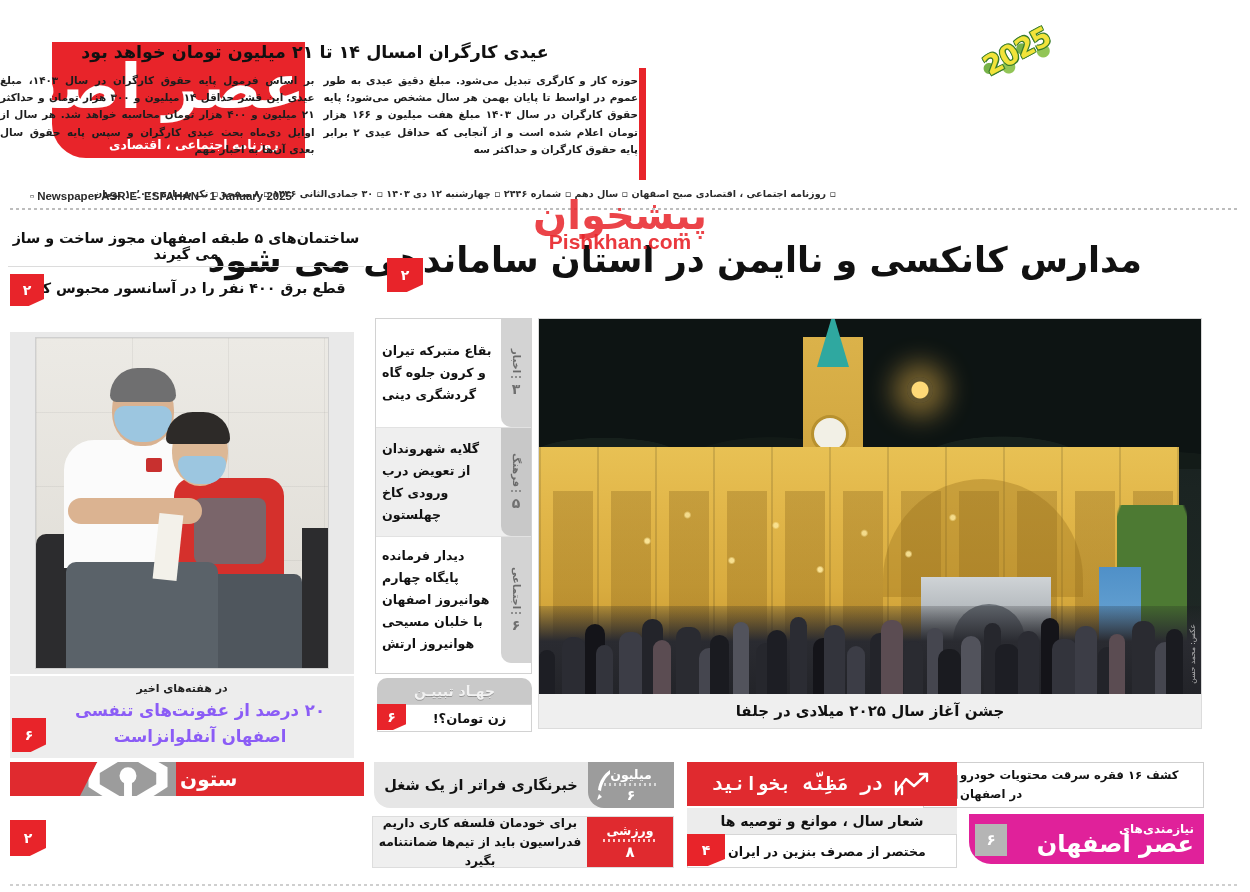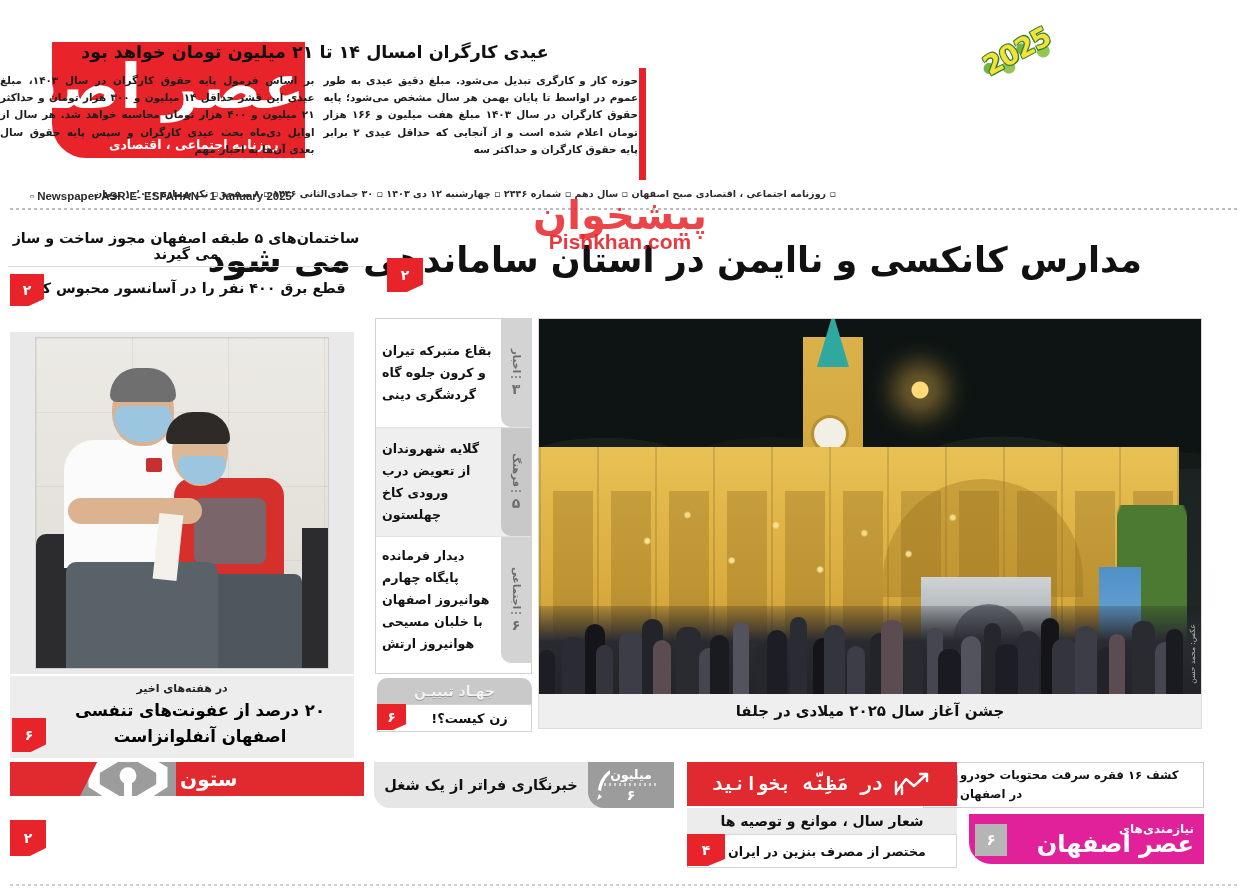--- a/index.html
+++ b/index.html
@@ -288,21 +288,21 @@
 
   .right-cap{
     position:absolute;right:896px;left:10px;top:676px;height:82px;background:#ededed;
   }
   .right-cap-kicker{
     position:absolute;right:0;left:0;top:6px;text-align:center;
     font-size:11px;font-weight:bold;color:#222;
   }
   .right-cap-title{
     position:absolute;right:6px;left:42px;top:22px;
-    text-align:center;font-size:16.5px;font-weight:bold;line-height:26px;color:#000000;
+    text-align:center;font-size:16.5px;font-weight:bold;line-height:26px;color:#8b5cf6;
   }
   .right-cap-pg{left:2px;top:42px;width:34px;height:34px;}
 
   
   .bottom{
     position:absolute;right:10px;left:10px;top:762px;height:118px;
   }
   .bl-box{
     position:absolute;right:36px;top:0;width:235px;height:44px;
     border:1px solid #cfcfcf;background:#fff;
@@ -537,21 +537,21 @@
         <span class="idx-tab-label">اجتماعی</span>
         <span class="idx-tab-dots"></span>
         <span class="idx-tab-num">۶</span>
       </div>
       <div class="idx-text">دیدار فرمانده پایگاه چهارم هوانیروز اصفهان با خلبان مسیحی هوانیروز ارتش</div>
     </div>
   </div>
 
   <div class="jehad-box">
     <div class="jehad-head">جهـاد تبییـن</div>
-    <div class="jehad-body">زن کیست؟!</div>
+    <div class="jehad-body">زن تومان؟!</div>
     <div class="pg-tag notch jehad-pg">۶</div>
   </div>
 
   <div class="photo-right">
     <div class="pr-inner">
       <div class="pr-wall"></div>
       <div class="pr-chair"></div>
       <div class="pr-chair2"></div>
       <div class="pr-man-body"></div>
       <div class="pr-logo"></div>
@@ -613,20 +613,31 @@
             <path d="M5 26l-2 6 5-3z"></path>
           </svg>
         </span>
         <span class="note-tab-label">میلیون</span>
         <span class="note-tab-dots"></span>
         <span class="note-tab-num">۶</span>
       </div>
       <div class="note-text">خبرنگاری فراتر از یک شغل</div>
     </div>
 
+    <div class="sport-box">
+      <div class="sport-tab">
+        <span class="sport-tab-label">ورزشی</span>
+        <span class="sport-tab-dots"></span>
+        <span class="sport-tab-num">۸</span>
+      </div>
+      <div class="sport-text">
+        <span>برای خودمان فلسفه کاری داریم</span>
+        <span>فدراسیون باید از تیم‌ها ضمانتنامه بگیرد</span>
+      </div>
+    </div>
 
     <div class="col1-box">
       <div class="col1-head">
         <span class="col1-head-text">ستون اول</span>
       </div>
       <div class="col1-pen">
         <svg viewBox="0 0 34 28" fill="#ffffff">
           <path d="M17 2 L31 10 L31 17 L17 26 L3 17 L3 10 Z" fill="#ffffff"></path>
           <path d="M17 6 L27 12 L27 16 L17 22 L7 16 L7 12 Z" fill="#9c9c9c"></path>
           <circle cx="17" cy="13" r="3" fill="#ffffff"></circle>

